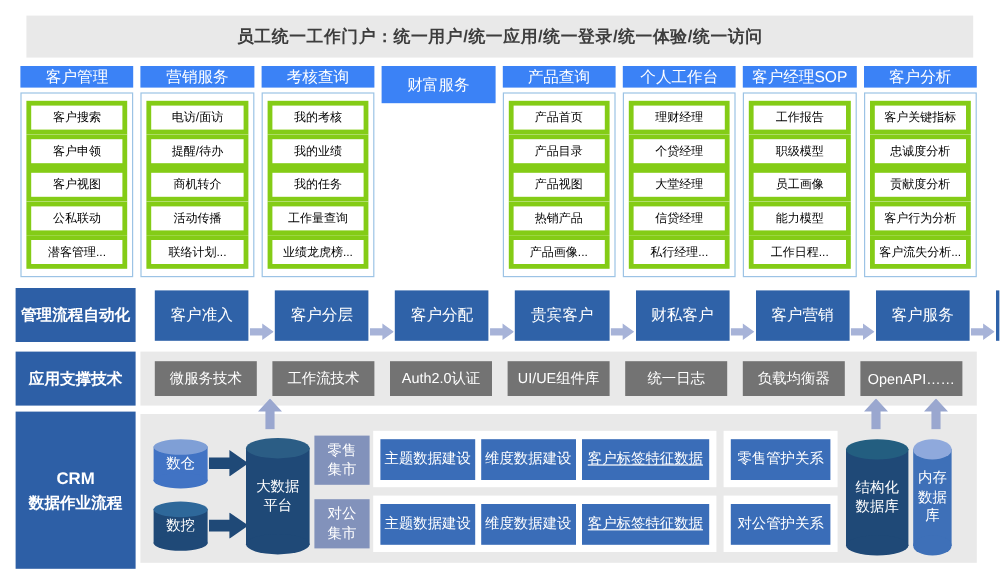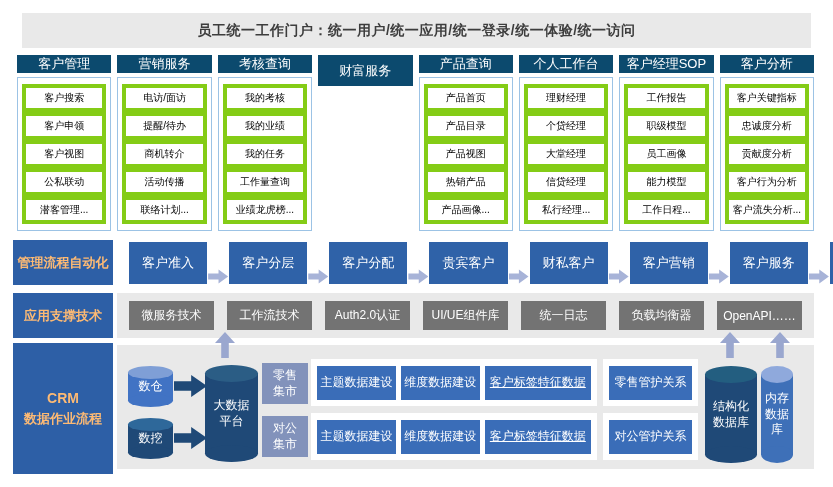--- a/index.html
+++ b/index.html
@@ -7,29 +7,29 @@
          font-family:"Liberation Sans","DejaVu Sans",sans-serif;overflow:hidden;}
 
   
   .banner{position:absolute;left:22px;top:13px;width:789px;height:35px;background:#e9e9e9;
           display:flex;align-items:center;justify-content:center;
           font-size:14px;font-weight:600;color:#3d3d3d;letter-spacing:.5px;}
 
   
   .portal{position:absolute;left:17px;top:55px;width:797px;height:176px;display:flex;gap:6px;}
   .pcol{flex:1;display:flex;flex-direction:column;min-width:0;}
-  .pcol-h{height:31px;background:#0c4a6e;color:#fff;font-size:13px;
+  .pcol-h{height:31px;background:#3b82f6;color:#fff;font-size:13px;
           display:flex;align-items:center;justify-content:center;margin-bottom:4px;white-space:nowrap;}
   .pcol-b{flex:1;border:1px solid #9cc3e5;background:#fff;display:flex;flex-direction:column;
           justify-content:space-between;padding:6px 4px;box-sizing:border-box;}
   .pitem{height:20px;border:4px solid #84cc16;background:#fff;display:flex;align-items:center;
          justify-content:center;font-size:10px;color:#000000;white-space:nowrap;overflow:hidden;}
 
   
-  .side-label{position:absolute;left:13px;width:100px;background:#2d5fa6;color:#fdba74;
+  .side-label{position:absolute;left:13px;width:100px;background:#2d5fa6;color:#ffffff;
               font-weight:bold;display:flex;flex-direction:column;align-items:center;
               justify-content:center;text-align:left;}
 
   
   .flow-steps{position:absolute;left:117px;top:242px;width:779px;height:42px;display:flex;align-items:flex-end;margin-left:12px;}
   .fstep{flex:1;height:42px;background:#2f62a8;color:#fff;font-size:13px;
          display:flex;align-items:center;justify-content:center;white-space:nowrap;}
   .farrow{flex:0 0 20px;width:20px;height:15px;background:#a7b3d8;margin:0 1px;
           -webkit-clip-path:polygon(0 30%,52% 30%,52% 4%,100% 50%,52% 96%,52% 70%,0 70%);
           clip-path:polygon(0 30%,52% 30%,52% 4%,100% 50%,52% 96%,52% 70%,0 70%);}

